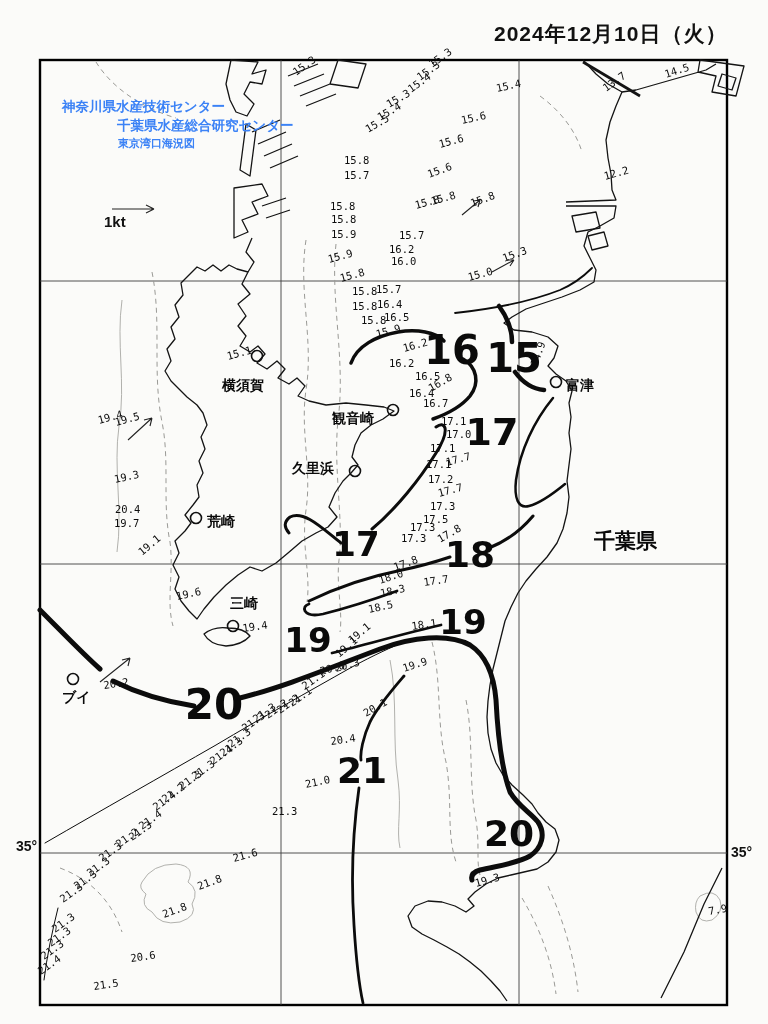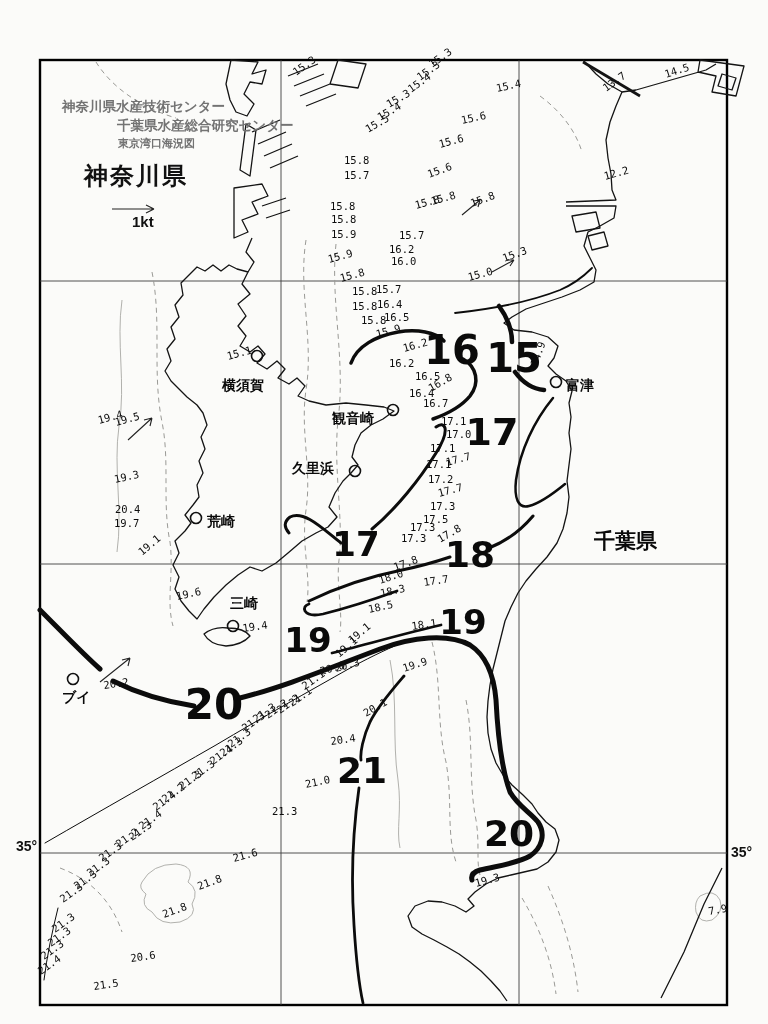--- a/index.html
+++ b/index.html
@@ -1,48 +1,48 @@
 <!DOCTYPE html>
 <html><head>
 <meta charset="utf-8">
 <style>
   html,body{margin:0;padding:0;background:#e8e8e4;}
   #page{position:relative;width:768px;height:1024px;background:#fbfbf9;overflow:hidden;
         font-family:"Liberation Sans",sans-serif;color:#111;}
   #title{position:absolute;left:70px;top:14px;font-size:30px;font-weight:bold;
          letter-spacing:10px;color:#0a0a0a;}
   #date{position:absolute;left:494px;top:20px;font-size:21px;font-weight:bold;letter-spacing:1px;}
-  .credit{position:absolute;font-weight:bold;color:#737373;}
+  .credit{position:absolute;font-weight:bold;color:#3b82f6;}
   #credit1{left:62px;top:98px;font-size:13.5px;}
   #credit2{left:72px;top:117px;font-size:13.5px;margin-left:45px;}
   #credit3{left:118px;top:136px;font-size:11px;}
   #pref-kanagawa{position:absolute;left:84px;top:160px;font-size:24px;font-weight:bold;letter-spacing:2px;}
-  #kt-label{position:absolute;left:132px;top:213px;font-size:15px;font-weight:bold;text-align:right;}
+  #kt-label{position:absolute;left:104px;top:213px;font-size:15px;font-weight:bold;text-align:right;}
   #lat-left{position:absolute;left:16px;top:838px;font-size:14px;font-weight:bold;}
   #lat-right{position:absolute;left:731px;top:844px;font-size:14px;font-weight:bold;}
   svg text{font-family:"Liberation Sans",sans-serif;}
   .temp{font-size:10.5px;fill:#0d0d0d;font-family:"DejaVu Sans Mono",monospace;}
   .clabel{fill:#0a0a0a;font-weight:bold;font-family:"DejaVu Sans",sans-serif;}
   .place{font-size:14px;font-weight:bold;fill:#0a0a0a;}
   .region{font-weight:bold;fill:#0a0a0a;}
   .coast{fill:none;stroke:#141414;stroke-width:1.3;stroke-linejoin:round;}
   .bathy{fill:none;stroke:#9a9a96;stroke-width:1;stroke-dasharray:5 4;}
   .bathys{fill:none;stroke:#a8a8a4;stroke-width:0.9;}
   .grid{stroke:#3c3c3c;stroke-width:0.9;}
   .frame{fill:none;stroke:#000;stroke-width:2.4;}
   .arrow{fill:none;stroke:#222;stroke-width:1.1;}
 </style>
 </head>
 <body>
 
 <div id="page">
+  <div id="date">2024年12月10日（火）</div>
   <div id="credit1" class="credit">神奈川県水産技術センター</div>
   <div id="credit2" class="credit">千葉県水産総合研究センター</div>
   <div id="credit3" class="credit">東京湾口海況図</div>
-  <div id="pref-kanagawa">神奈川県</div>
   <div id="kt-label">1kt</div>
   <div id="lat-left">35°</div>
   <div id="lat-right">35°</div>
 
   <svg id="map" width="768" height="1024" viewBox="0 0 768 1024">
 
     <rect class="frame" x="40" y="60" width="687" height="945"></rect>
     <g>
       <line class="grid" x1="281" y1="60" x2="281" y2="1005"></line>
       <line class="grid" x1="519" y1="60" x2="519" y2="1005"></line>

